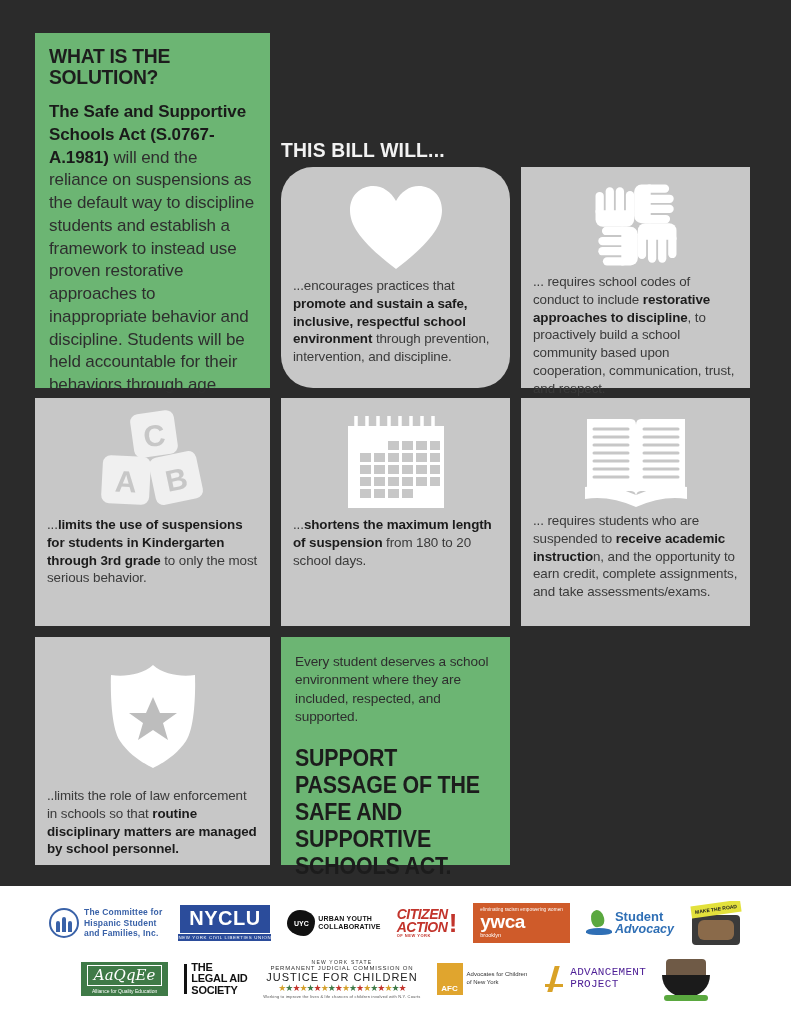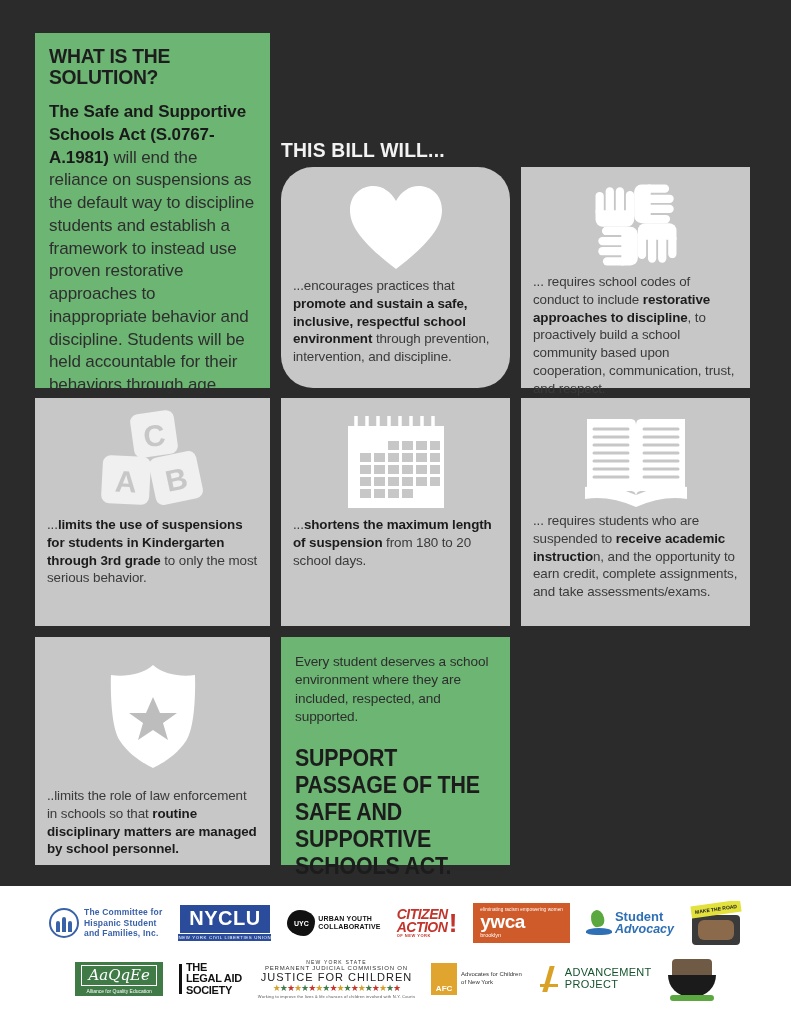--- a/index.html
+++ b/index.html
@@ -235,21 +235,21 @@
   .lg-ap .mark{
     width:24px;height:26px;position:relative;
   }
   .lg-ap .mark::before{
     content:"";position:absolute;left:8px;top:0;width:5px;height:26px;
     background:#d9a227;transform:skewX(-16deg);
   }
   .lg-ap .mark::after{
     content:"";position:absolute;left:2px;bottom:5px;width:18px;height:3px;background:#d9a227;
   }
-  .lg-ap .txt{font-family:Liberation Sans, sans-serif;color:#14532d;line-height:1.05;}
+  .lg-ap .txt{font-family:Liberation Mono, monospace;color:#4c1d95;line-height:1.05;}
   .lg-ap .txt .a{font-size:11px;display:block;letter-spacing:0.3px;}
   .lg-ap .txt .b{font-size:11px;display:block;letter-spacing:0.3px;}
 
   
   .lg-mtr2{width:48px;height:44px;position:relative;}
   .lg-mtr2 .bowl{
     position:absolute;bottom:4px;left:0;width:48px;height:22px;background:#1b1b1b;
     border-radius:0 0 24px 24px;
   }
   .lg-mtr2 .top{

